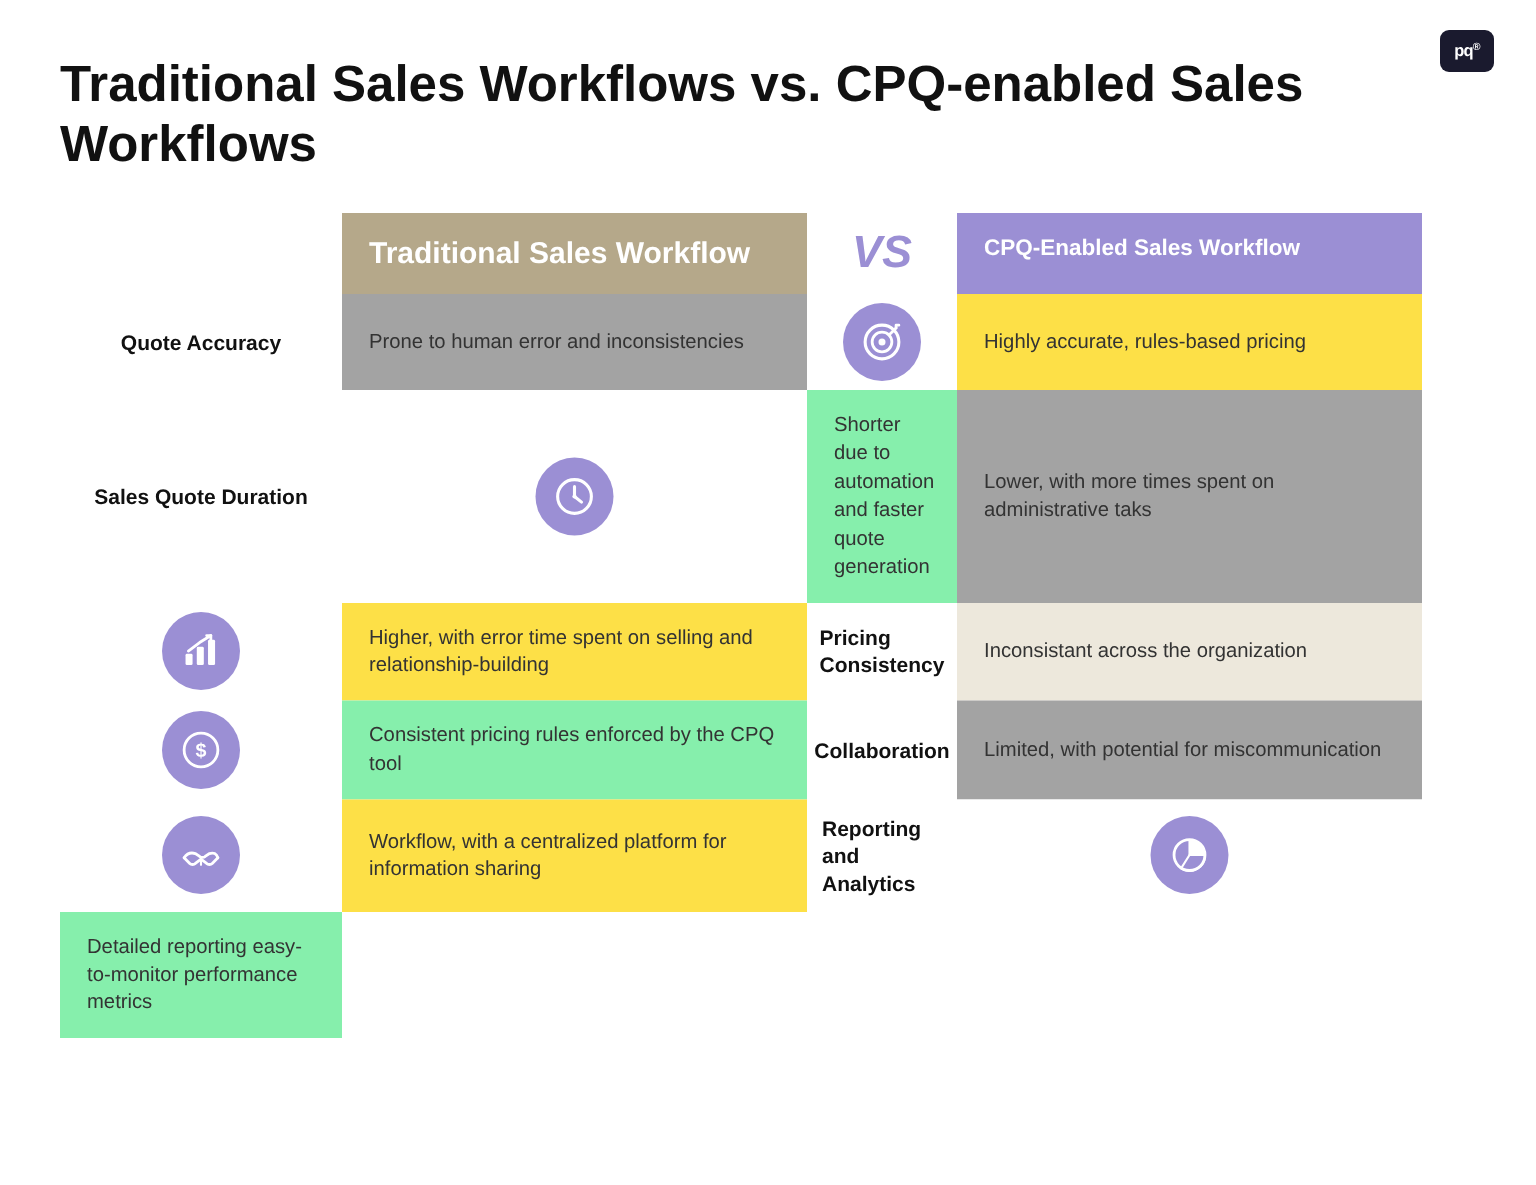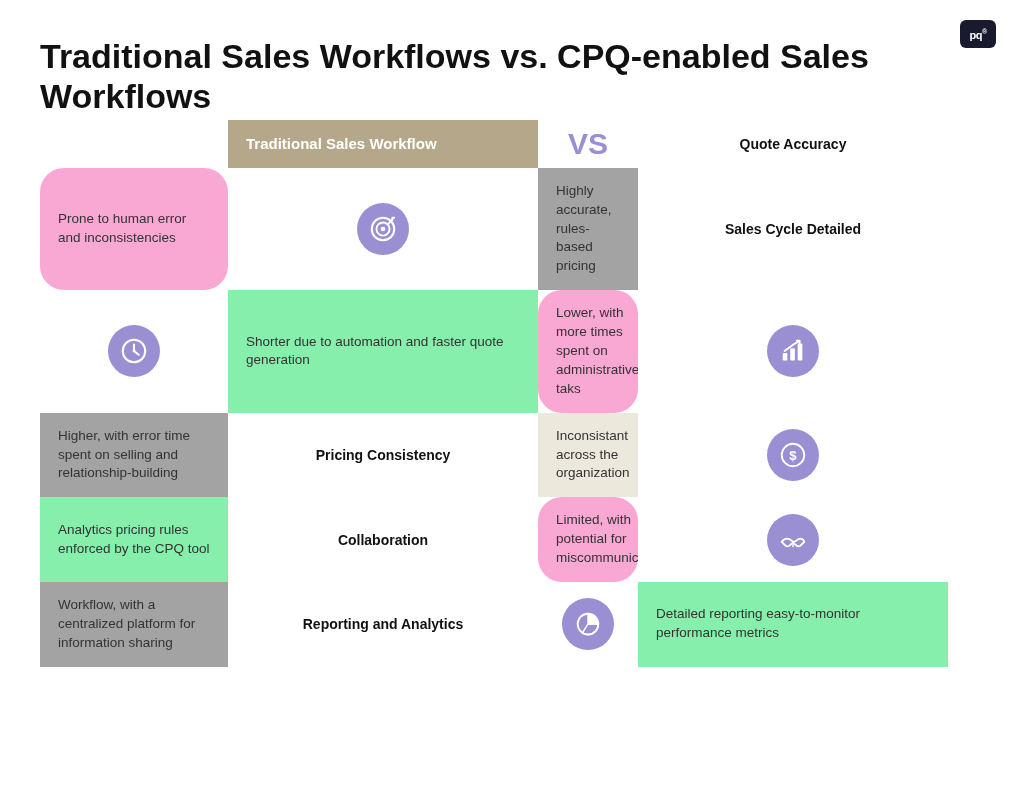--- a/index.html
+++ b/index.html
@@ -36,41 +36,41 @@
       align-items: center;
       justify-content: center;
       letter-spacing: 0px;
     }
 
     .main-title {
       font-size: 34px;
       font-weight: 900;
       color: #111;
       line-height: 1.18;
-      margin-bottom: 4px;
+      margin-bottom: 26px;
       margin-top: 4px;
     }
 
     .comparison-table {
       display: grid;
       grid-template-columns: 188px 310px 100px 310px;
       grid-template-rows: auto repeat(6, auto);
       width: 100%;
     }
 
     
     .header-label {
       
     }
 
     .header-traditional {
       background: #b5a88a;
       color: #fff;
       font-weight: 800;
-      font-size: 15px;
+      font-size: 20px;
       padding: 14px 18px;
       line-height: 1.3;
     }
 
     .header-vs {
       display: flex;
       align-items: center;
       justify-content: center;
       font-size: 30px;
       font-weight: 900;
@@ -85,39 +85,38 @@
       font-size: 15px;
       padding: 14px 18px;
       line-height: 1.3;
     }
 
     
     .row-label {
       display: flex;
       align-items: center;
       justify-content: center;
-      text-align: center;
       font-weight: 800;
       font-size: 14px;
       color: #111;
       padding: 10px 10px;
       line-height: 1.3;
     }
 
     .row-trad {
       font-size: 13.5px;
       color: #333;
       padding: 14px 18px;
       line-height: 1.4;
       display: flex;
       align-items: center;
     }
 
     .row-trad.even { background: #ede8dc; }
-    .row-trad.odd  { background: #f9a8d4; border-radius: 24px; }
+    .row-trad.odd  { background: #a3a3a3; }
 
     .row-icon {
       display: flex;
       align-items: center;
       justify-content: center;
       background: #fff;
       padding: 6px 0;
     }
 
     .icon-circle {
@@ -135,21 +134,21 @@
     .row-cpq {
       font-size: 13.5px;
       color: #333;
       padding: 14px 18px;
       line-height: 1.4;
       display: flex;
       align-items: center;
     }
 
     .row-cpq.even { background: #86efac; }
-    .row-cpq.odd  { background: #a3a3a3; }
+    .row-cpq.odd  { background: #fde047; }
 
     .row-label.even { background: #fff; }
     .row-label.odd  { background: #fff; }
 
     
     .icon-svg {
       width: 30px;
       height: 30px;
       fill: #fff;
     }
@@ -162,39 +161,40 @@
   <div class="logo">
     <span style="font-size:11px;font-weight:900;letter-spacing:-0.5px">pq<sup style="font-size:7px">®</sup></span>
   </div>
 
   <h1 class="main-title">Traditional Sales Workflows vs. CPQ-enabled Sales Workflows</h1>
 
   <div class="comparison-table">
 
     <div class="header-label"></div>
     <div class="header-traditional">Traditional Sales Workflow</div>
-    <div class="header-vs" style="">VS</div>
+    <div class="header-vs" style="font-style:italic;">VS</div>
+    <div class="header-cpq">CPQ-Enabled Sales Workflow</div>
 
     <div class="row-label odd">Quote Accuracy</div>
     <div class="row-trad odd">Prone to human error and inconsistencies</div>
     <div class="row-icon">
       <div class="icon-circle">
 
         <svg class="icon-svg" viewBox="0 0 32 32" fill="none" xmlns="http://www.w3.org/2000/svg">
           <circle cx="16" cy="16" r="12" stroke="white" stroke-width="2.2" fill="none"></circle>
           <circle cx="16" cy="16" r="7" stroke="white" stroke-width="2" fill="none"></circle>
           <circle cx="16" cy="16" r="2.5" fill="white"></circle>
           <line x1="26" y1="6" x2="21" y2="11" stroke="white" stroke-width="2" stroke-linecap="round"></line>
           <polyline points="28,4 26,4 26,6" stroke="white" stroke-width="2" stroke-linecap="round" stroke-linejoin="round" fill="none"></polyline>
         </svg>
       </div>
     </div>
     <div class="row-cpq odd">Highly accurate, rules-based pricing</div>
 
-    <div class="row-label even">Sales Cycle Detailed</div>
+    <div class="row-label even">Sales Quote Duration</div>
     <div class="row-icon">
       <div class="icon-circle">
         <svg class="icon-svg" viewBox="0 0 32 32" fill="none" xmlns="http://www.w3.org/2000/svg">
           <circle cx="16" cy="16" r="12" stroke="white" stroke-width="2.2" fill="none"></circle>
           <line x1="16" y1="9" x2="16" y2="16" stroke="white" stroke-width="2.2" stroke-linecap="round"></line>
           <line x1="16" y1="16" x2="21" y2="20" stroke="white" stroke-width="2.2" stroke-linecap="round"></line>
           <circle cx="16" cy="16" r="1.5" fill="white"></circle>
         </svg>
       </div>
     </div>
@@ -218,21 +218,21 @@
     <div class="row-label even">Pricing Consistency</div>
     <div class="row-trad even">Inconsistant across the organization</div>
     <div class="row-icon">
       <div class="icon-circle">
         <svg class="icon-svg" viewBox="0 0 32 32" fill="none" xmlns="http://www.w3.org/2000/svg">
           <circle cx="16" cy="16" r="12" fill="none" stroke="white" stroke-width="2"></circle>
           <text x="16" y="21" text-anchor="middle" font-size="14" font-weight="bold" fill="white" font-family="Arial">$</text>
         </svg>
       </div>
     </div>
-    <div class="row-cpq even">Analytics pricing rules enforced by the CPQ tool</div>
+    <div class="row-cpq even">Consistent pricing rules enforced by the CPQ tool</div>
 
     <div class="row-label odd">Collaboration</div>
     <div class="row-trad odd">Limited, with potential for miscommunication</div>
     <div class="row-icon">
       <div class="icon-circle">
         <svg class="icon-svg" viewBox="0 0 32 32" fill="none" xmlns="http://www.w3.org/2000/svg">
 
           <path d="M4 18 C6 15 9 14 12 15 L15 17 C16 18 18 18 19 17 L22 15 C25 14 27 15 28 18" stroke="white" stroke-width="2" stroke-linecap="round" fill="none"></path>
           <path d="M4 18 L8 22 C9 23 11 23 12 22 L16 19 L20 22 C21 23 23 23 24 22 L28 18" stroke="white" stroke-width="2" stroke-linecap="round" stroke-linejoin="round" fill="none"></path>
           <line x1="16" y1="19" x2="16" y2="23" stroke="white" stroke-width="1.5" stroke-linecap="round"></line>

